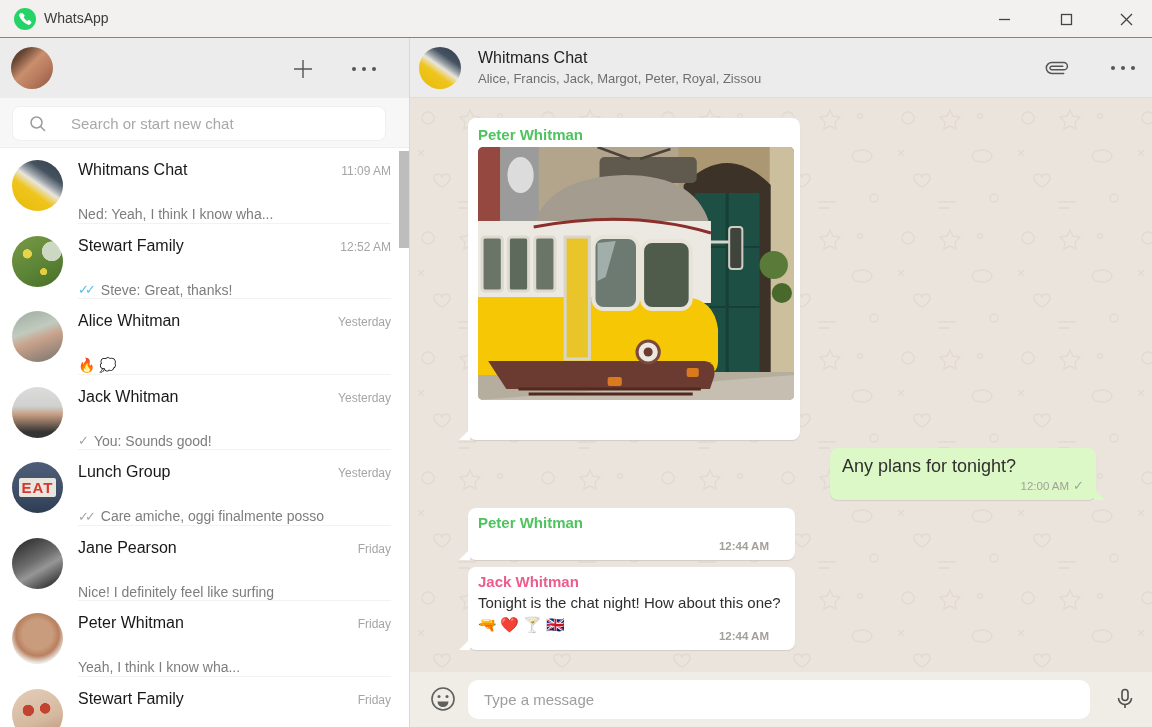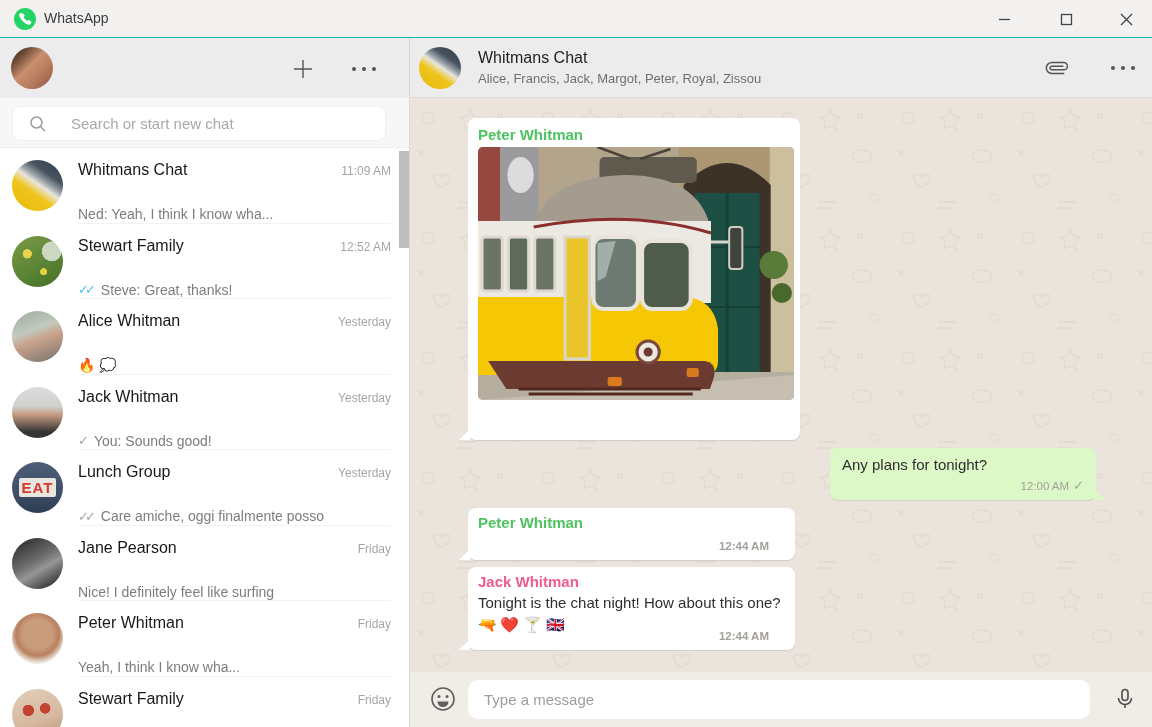--- a/index.html
+++ b/index.html
@@ -98,21 +98,21 @@
     border-style:solid; border-width:0 11px 11px 0; border-color:transparent transparent #dcf8c6 transparent; }
 
   .msg-photo-bubble { left:58px; top:20px; width:332px; height:322px; padding:6px 6px 0 10px; }
   .msg-photo-bubble .sender { margin:2px 0 4px 0; }
   .photo { width:316px; height:253px; border-radius:5px; overflow:hidden; display:block; }
   .caption-row { position:relative; height:40px; }
   .caption { position:absolute; left:0; top:9px; font-size:15px; }
   .caption-time { position:absolute; right:6px; bottom:8px; }
 
   .msg-out { right:56px; top:350px; width:266px; height:52px; padding:8px 12px; }
-  .msg-out .otext { font-size:15px; }
+  .msg-out .otext { font-size:18px; }
   .msg-out .ometa { position:absolute; right:12px; bottom:7px; display:flex; gap:4px; align-items:center; }
   .msg-out .tickmark { font-size:13px; color:#9aa59a; }
 
   .msg-in-3 { left:58px; top:410px; width:327px; height:52px; padding:6px 10px; }
   .msg-in-4 { left:58px; top:469px; width:327px; height:83px; padding:6px 10px; }
   .inline-time { position:absolute; right:26px; bottom:8px;font-weight:bold; }
   .msg-text { line-height:22px; padding-right:4px; }
 
   
   .composer { position:absolute; left:0; bottom:0; width:100%; height:55px; background:#f0ece6; }

